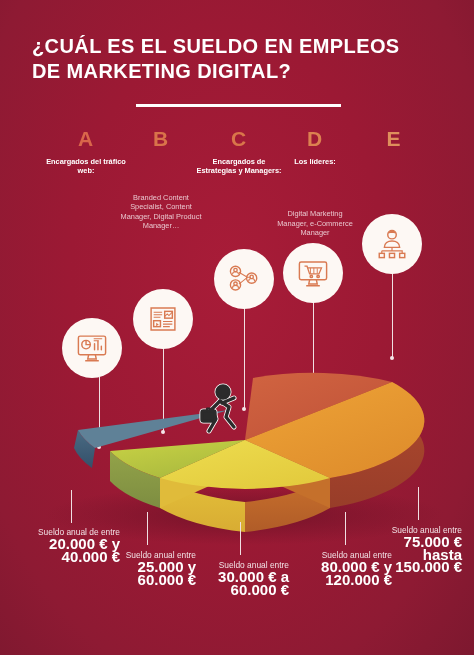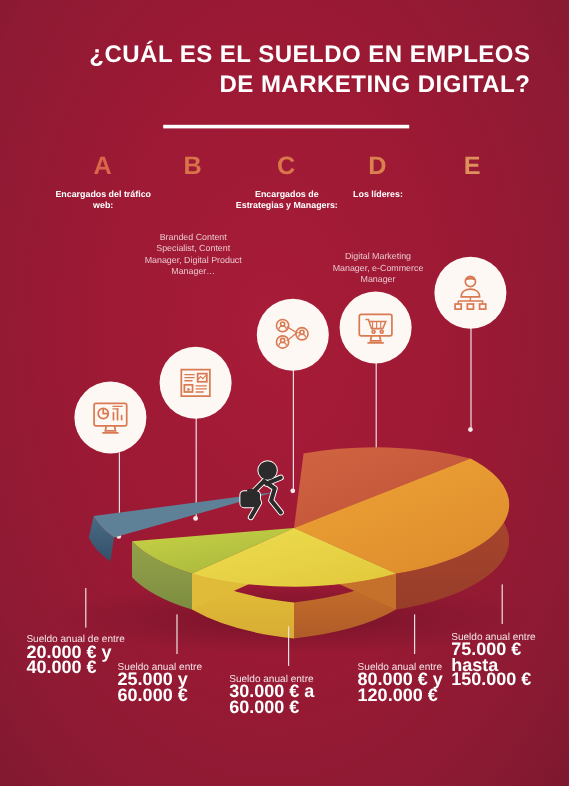--- a/index.html
+++ b/index.html
@@ -12,21 +12,21 @@
   #poster {
     position: relative;
     width: 474px; height: 655px;
     background: radial-gradient(ellipse at 48% 42%, #a81c38 0%, #9c1934 45%, #8e1a33 78%, #7d182f 100%);
     overflow: hidden;
   }
 
   
   .title {
     position: absolute; left: 32px; top: 34px; width: 410px;
-    text-align: right;
+    text-align: left;
     color: #ffffff;
     font-size: 20px; line-height: 25px;
     font-weight: bold; letter-spacing: 0.4px;
   }
   .title-rule {
     position: absolute; left: 136px; top: 104px;
     width: 205px; height: 3px; background: #ffffff;
   }
 
   
@@ -56,21 +56,21 @@
   }
   .bubble svg { display: block; }
 
   
   #pie { position: absolute; left: 0; top: 330px; width: 474px; height: 220px; }
 
   
   #runner { position: absolute; left: 196px; top: 383px; width: 54px; height: 62px; }
 
   
-  .sal { position: absolute; text-align: left; }
+  .sal { position: absolute; text-align: right; }
   .sal-lead { color: #f2e2e6; font-size: 8.4px; line-height: 11.4px; font-weight: normal; }
   .sal-amt  { color: #ffffff; font-size: 15px; line-height: 12.2px; font-weight: bold; }
 </style>
 </head>
 <body>
 
 <div id="poster">
 
   <div class="title">
     <span>¿CUÁL ES EL SUELDO EN EMPLEOS</span><br>

